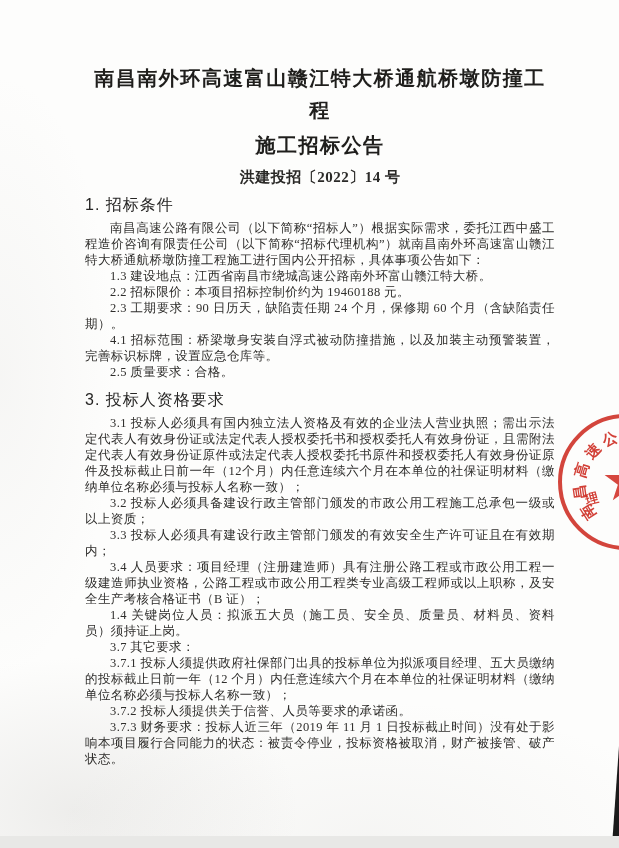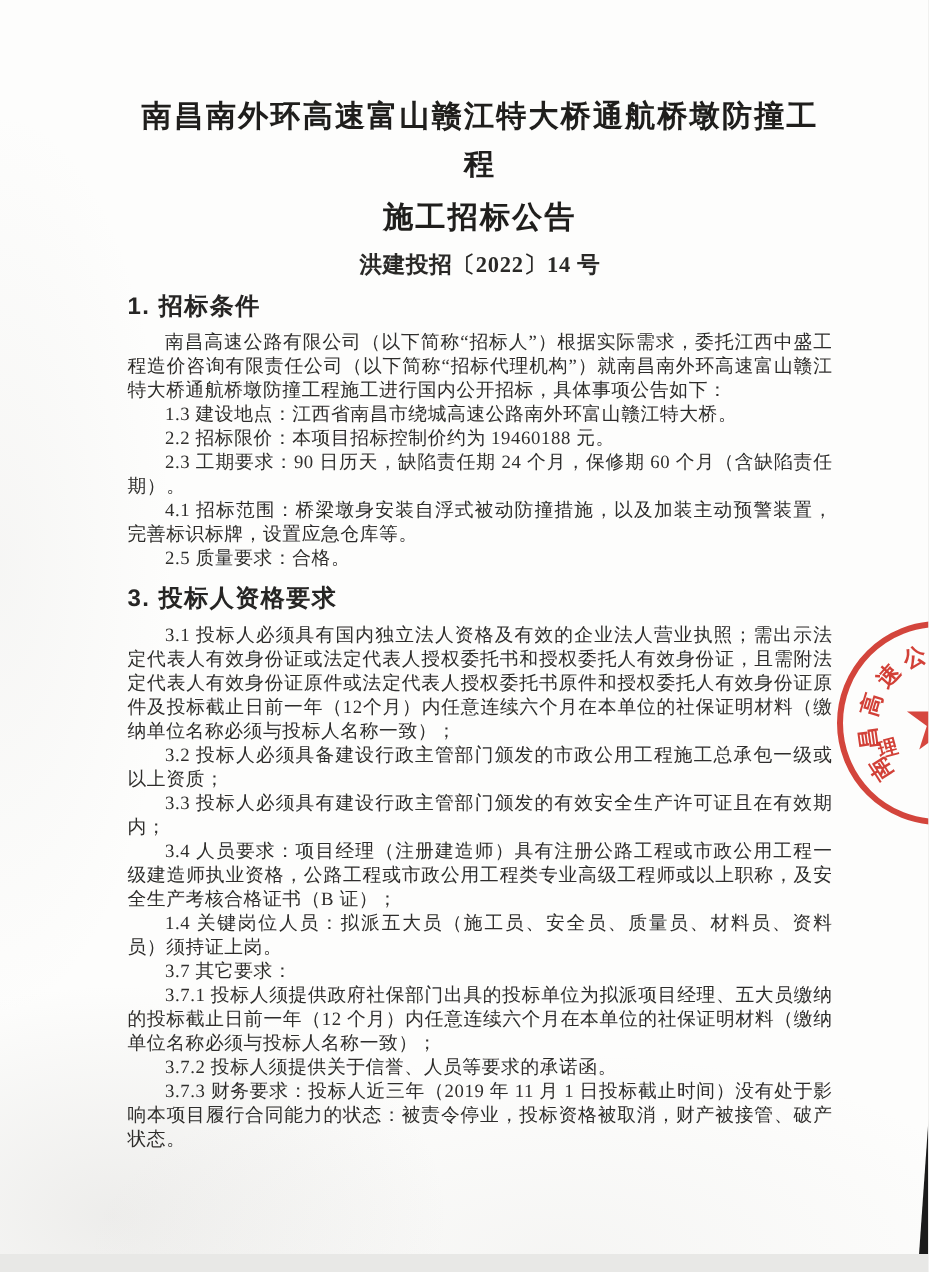--- a/index.html
+++ b/index.html
@@ -16,21 +16,21 @@
     font-family:"Liberation Serif","DejaVu Serif",serif;
     color:#2e2d2b;
   }
   .doc{padding:62px 64px 0 85px;}
   .title{ text-align:center; font-weight:bold; color:#1f1e1c; letter-spacing:1.5px;}
   .title-line{font-size:20px; line-height:32px;}
   .title-line2{margin-top:3px;}
   .docnum{ text-align:center; font-weight:bold; font-size:15px; line-height:16px; margin-top:8px; color:#2a2927; letter-spacing:0.5px;}
   .h{
     font-family:"Liberation Sans","DejaVu Sans",sans-serif;
-    font-size:16px; line-height:21px; font-weight:700;
+    font-size:16px; line-height:21px; font-weight:400;
     margin:9px 0 5px 0; color:#262524; letter-spacing:1px;
   }
   .sec{margin:0;}
   .para{
     margin:0; font-size:12.5px; line-height:16px;
     text-indent:2em; text-align:justify; letter-spacing:0.4px;
     color:#2e2d2b;
   }
   
   .seal{

